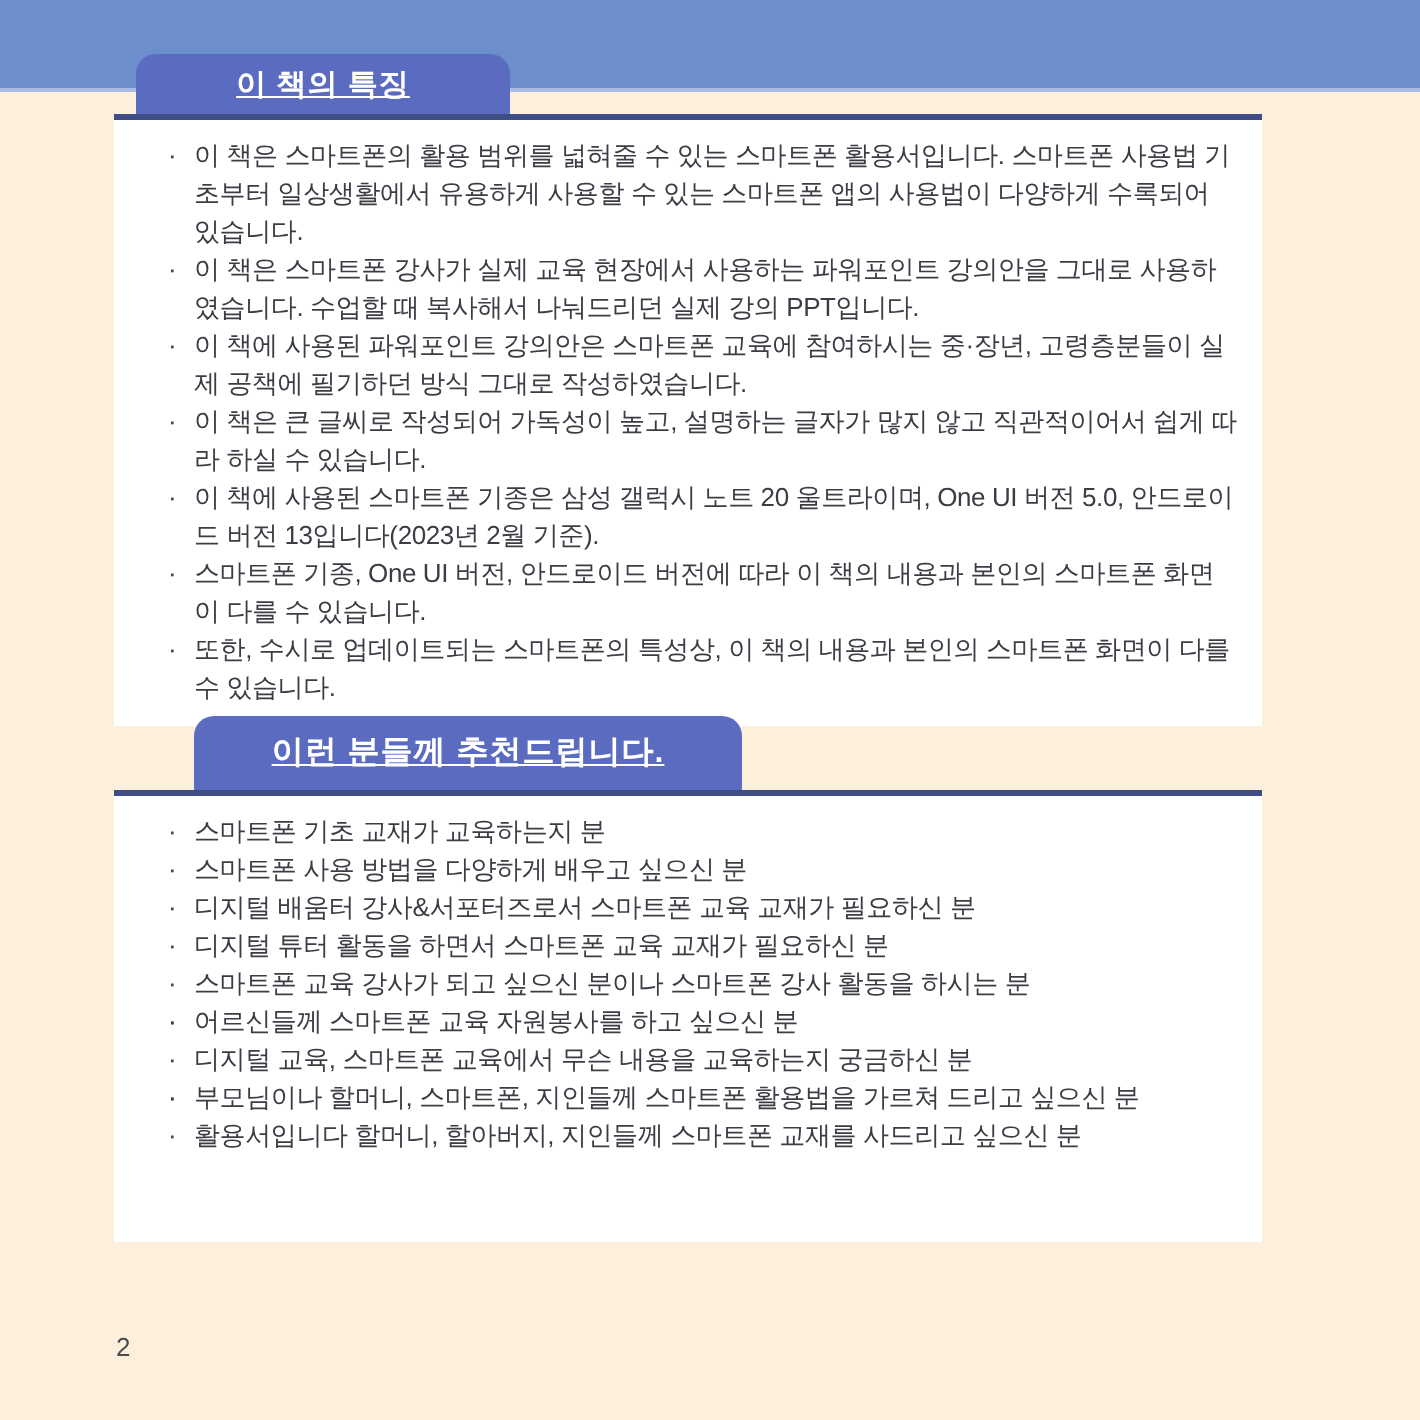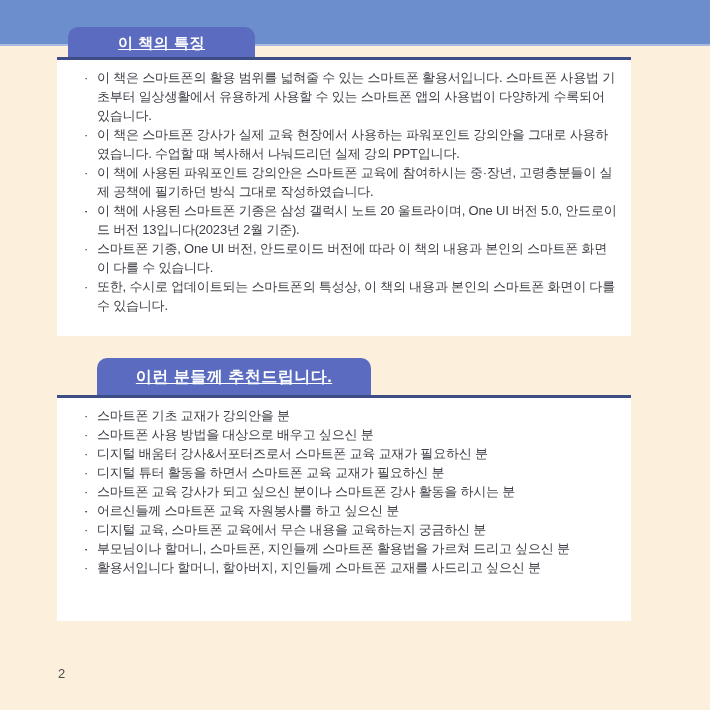--- a/index.html
+++ b/index.html
@@ -86,34 +86,34 @@
 <div class="top-band"></div>
 
 <div class="badge badge-1">
   <span>이 책의 특징</span>
 </div>
 <div class="panel panel-1">
   <ul class="bullets">
       <li><span class="dot">·</span><span>이 책은 스마트폰의 활용 범위를 넓혀줄 수 있는 스마트폰 활용서입니다. 스마트폰 사용법 기초부터 일상생활에서 유용하게 사용할 수 있는 스마트폰 앱의 사용법이 다양하게 수록되어 있습니다.</span></li>
       <li><span class="dot">·</span><span>이 책은 스마트폰 강사가 실제 교육 현장에서 사용하는 파워포인트 강의안을 그대로 사용하였습니다. 수업할 때 복사해서 나눠드리던 실제 강의 PPT입니다.</span></li>
       <li><span class="dot">·</span><span>이 책에 사용된 파워포인트 강의안은 스마트폰 교육에 참여하시는 중·장년, 고령층분들이 실제 공책에 필기하던 방식 그대로 작성하였습니다.</span></li>
-      <li><span class="dot">·</span></li>
+      <li><span class="dot">·</span><span>이 책은 큰 글씨로 작성되어 가독성이 높고, 설명하는 글자가 많지 않고 직관적이어서 쉽게 따라 하실 수 있습니다.</span></li>
       <li><span class="dot">·</span><span>이 책에 사용된 스마트폰 기종은 삼성 갤럭시 노트 20 울트라이며, One UI 버전 5.0, 안드로이드 버전 13입니다(2023년 2월 기준).</span></li>
       <li><span class="dot">·</span><span>스마트폰 기종, One UI 버전, 안드로이드 버전에 따라 이 책의 내용과 본인의 스마트폰 화면이 다를 수 있습니다.</span></li>
       <li><span class="dot">·</span><span>또한, 수시로 업데이트되는 스마트폰의 특성상, 이 책의 내용과 본인의 스마트폰 화면이 다를 수 있습니다.</span></li>
     </ul>
 </div>
 
 <div class="badge badge-2">
   <span>이런 분들께 추천드립니다.</span>
 </div>
 <div class="panel panel-2">
   <ul class="bullets">
-      <li><span class="dot">·</span><span>스마트폰 기초 교재가 강의안을 분</span></li>
-      <li><span class="dot">·</span><span>스마트폰 사용 방법을 대상으로 배우고 싶으신 분</span></li>
+      <li><span class="dot">·</span><span>스마트폰 기초 교재가 교육하는지 분</span></li>
+      <li><span class="dot">·</span><span>스마트폰 사용 방법을 다양하게 배우고 싶으신 분</span></li>
       <li><span class="dot">·</span><span>디지털 배움터 강사&amp;서포터즈로서 스마트폰 교육 교재가 필요하신 분</span></li>
       <li><span class="dot">·</span><span>디지털 튜터 활동을 하면서 스마트폰 교육 교재가 필요하신 분</span></li>
       <li><span class="dot">·</span><span>스마트폰 교육 강사가 되고 싶으신 분이나 스마트폰 강사 활동을 하시는 분</span></li>
       <li><span class="dot">·</span></li>
       <li><span class="dot">·</span><span>어르신들께 스마트폰 교육 자원봉사를 하고 싶으신 분</span></li>
       <li><span class="dot">·</span><span>디지털 교육, 스마트폰 교육에서 무슨 내용을 교육하는지 궁금하신 분</span></li>
       <li><span class="dot">·</span></li>
       <li><span class="dot">·</span><span>부모님이나 할머니, 스마트폰, 지인들께 스마트폰 활용법을 가르쳐 드리고 싶으신 분</span></li>
       <li><span class="dot">·</span><span>활용서입니다 할머니, 할아버지, 지인들께 스마트폰 교재를 사드리고 싶으신 분</span></li>
     </ul>

